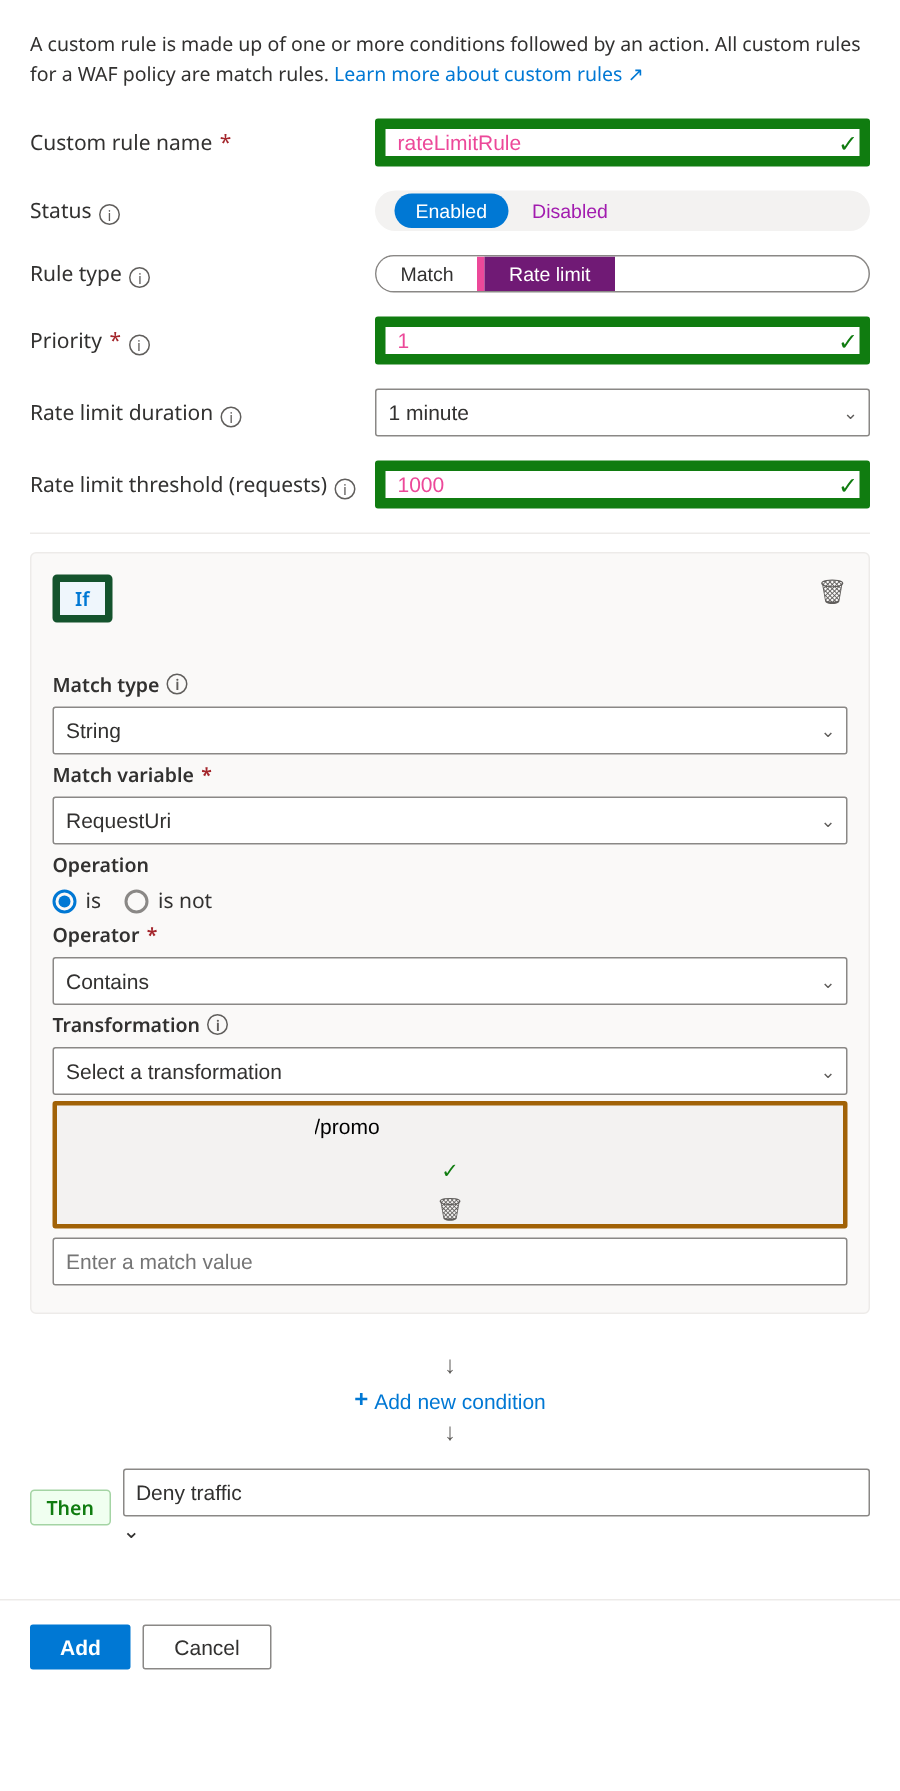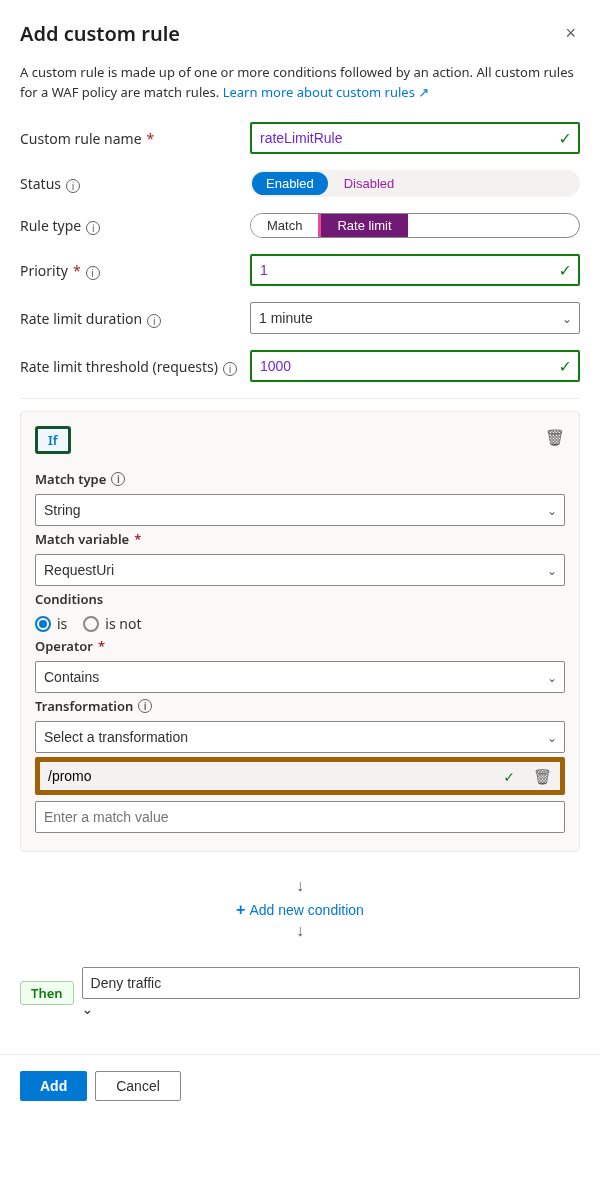--- a/index.html
+++ b/index.html
@@ -72,25 +72,25 @@
       color: #605e5c;
       cursor: help;
       flex-shrink: 0;
     }
     .form-control {
       flex: 1;
     }
     .input-field {
       width: 100%;
       height: 32px;
-      border: 2px solid #000000;
+      border: 7px solid #000000;
       border-radius: 2px;
       padding: 0 32px 0 8px;
       font-size: 14px;
-      color: #6d28d9;
+      color: #ec4899;
       background: #fff;
       outline: none;
       position: relative;
     }
     .input-wrapper {
       position: relative;
       width: 100%;
     }
     .input-wrapper .check-icon {
       position: absolute;
@@ -144,20 +144,21 @@
       border-radius: 16px;
       border: none;
       cursor: pointer;
       font-size: 13px;
       font-weight: 500;
       transition: all 0.15s;
     }
     .toggle-btn.active {
       background: #0078d4;
       color: #fff;
+      margin-left: 11px;
     }
     .toggle-btn.inactive {
       background: transparent;
       color: #a21caf;
     }
     
     .rule-type-group {
       display: flex;
       align-items: center;
       border: 1px solid #8a8886;
@@ -167,21 +168,21 @@
     .rule-type-btn {
       padding: 4px 16px;
       border: none;
       cursor: pointer;
       font-size: 13px;
       font-weight: 500;
     }
     .rule-type-btn.match {
       background: #fff;
       color: #323130;
-      border-right: 3px solid #ec4899;
+      border-right: 5px solid #ec4899;
     }
     .rule-type-btn.rate-limit {
       background: #701a75;
       color: #fff;
     }
     
     .section-title {
       font-size: 16px;
       font-weight: 600;
       margin: 8px 0 14px 0;
@@ -192,26 +193,26 @@
       border-radius: 4px;
       padding: 14px;
       background: #faf9f8;
       margin-bottom: 12px;
       position: relative;
     }
     .if-badge {
       display: inline-block;
       background: #eff6fc;
       color: #0078d4;
-      border: 3px solid #14532d;
+      border: 5px solid #14532d;
       border-radius: 3px;
       padding: 2px 10px;
       font-size: 13px;
       font-weight: 600;
-      margin-bottom: 16px;
+      margin-bottom: 32px;
     }
     .delete-icon {
       position: absolute;
       top: 14px;
       right: 14px;
       color: #605e5c;
       cursor: pointer;
       font-size: 16px;
     }
     .field-group {
@@ -257,23 +258,24 @@
       height: 8px;
       border-radius: 50%;
       background: #0078d4;
     }
     
     .match-value-row {
       display: flex;
       align-items: center;
       gap: 6px;
       background: #f3f2f1;
-      border: 5px solid #a16207;
+      border: 3px solid #a16207;
       border-radius: 2px;
       margin-bottom: 6px;
+      flex-direction: column;
     }
     .match-value-row input {
       flex: 1;
       border: none;
       background: transparent;
       padding: 6px 8px;
       font-size: 14px;
       outline: none;
     }
     .match-value-row .check-icon-green {
@@ -319,21 +321,21 @@
     }
     .add-icon {
       font-size: 16px;
       font-weight: bold;
     }
     
     .then-row {
       display: flex;
       align-items: center;
       gap: 8px;
-      margin-top: 12px;
+      margin-top: 0;
       margin-bottom: 16px;
     }
     .then-badge {
       display: inline-block;
       background: #f0fff0;
       color: #107c10;
       border: 1px solid #a4d4a4;
       border-radius: 3px;
       padding: 2px 10px;
       font-size: 13px;
@@ -376,24 +378,20 @@
       height: 1px;
       background: #edebe9;
       margin: 4px 0 12px 0;
     }
   </style>
 </head>
 <body>
 
 <div class="panel">
 
-  <div class="panel-header">
-    <h1 class="panel-title">Add custom rule</h1>
-    <button class="close-btn">×</button>
-  </div>
 
   <p class="description">
     <span>A custom rule is made up of one or more conditions followed by an action. All custom rules for a WAF policy are match rules.</span>
     <a href="#">
       <span>Learn more about custom rules</span> <span>↗</span>
     </a>
   </p>
 
   <div class="form-row">
     <div class="form-label">
@@ -506,21 +504,21 @@
         <select class="select-field">
           <option>RequestUri</option>
         </select>
         <span class="chevron">⌄</span>
       </div>
     </div>
 
     
     <div class="field-group">
       <div class="field-label">
-        <span>Conditions</span>
+        <span>Operation</span>
       </div>
       <div class="radio-group">
         <label class="radio-option">
           <div class="radio-circle checked"></div>
           <span>is</span>
         </label>
         <label class="radio-option">
           <div class="radio-circle"></div>
           <span>is not</span>
         </label>

